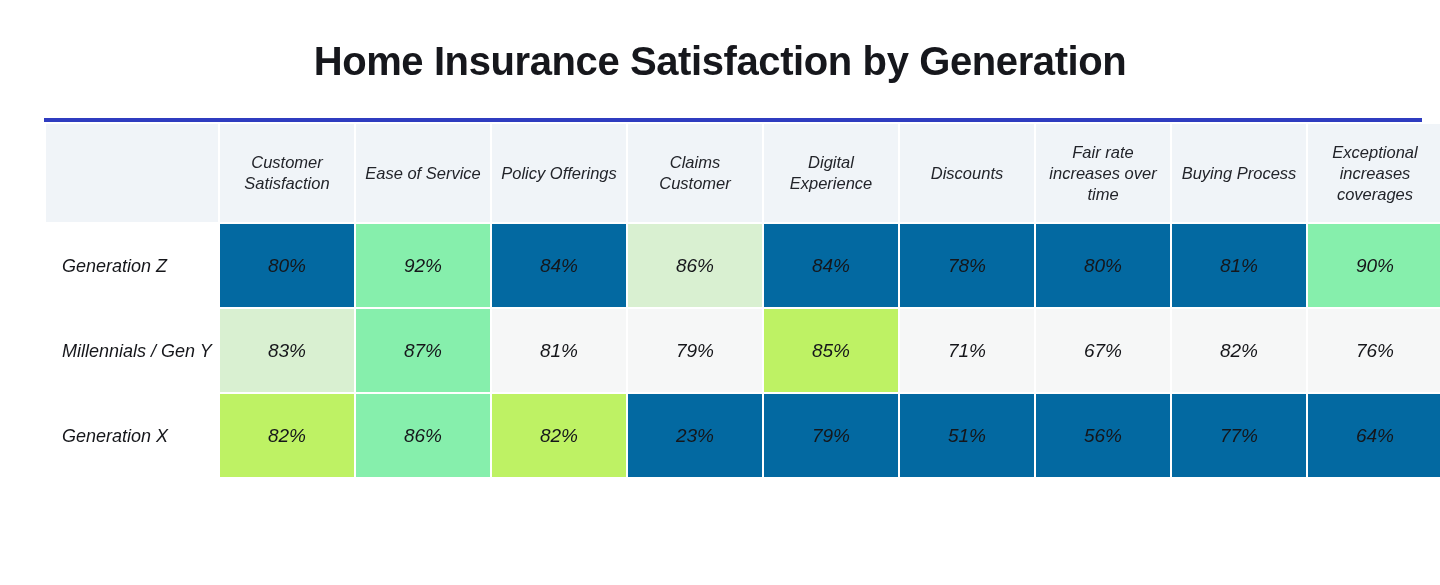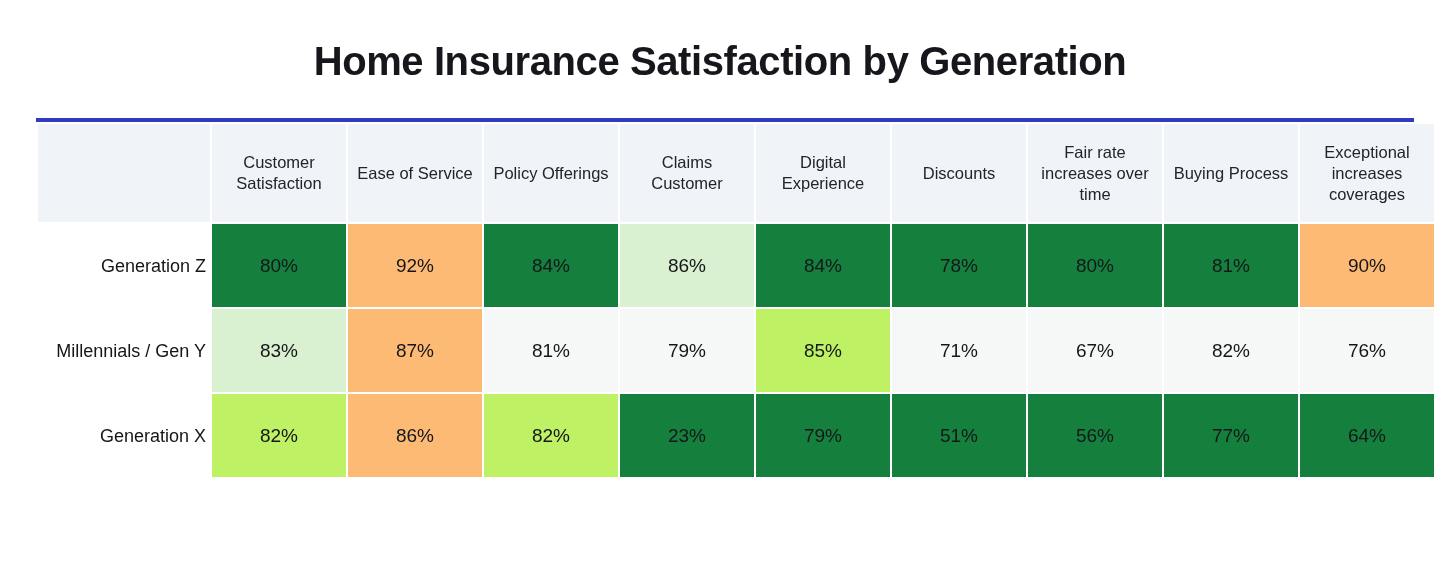--- a/index.html
+++ b/index.html
@@ -33,23 +33,24 @@
     font-size: 40px;
     line-height: 50px;
     font-weight: 700;
     letter-spacing: -0.4px;
     color: #16171c;
   }
 
   
   .table-wrap {
     position: absolute;
-    left: 36px;
+    left: 44px;
     top: 118px;
     width: 1378px;
+    font-style: italic;
   }
   .top-rule {
     height: 4px;
     width: 100%;
     background: #2f3cc0;
   }
 
   table.grid {
     width: 100%;
     border-collapse: separate;
@@ -83,34 +84,34 @@
     height: 83px;
     text-align: center;
     vertical-align: middle;
     font-size: 19px;
     font-weight: 500;
     color: #15161a;
     padding: 0 4px;
     box-sizing: border-box;
   }
   tbody td.rowlabel {
-    text-align: right;
+    text-align: left;
     padding-left: 16px;
     font-size: 18px;
     font-weight: 500;
     background: #ffffff;
     line-height: 26px;
   }
 
   
-  .lv0 { background: #15803d; }
+  .lv0 { background: #0369a1; }
   .lv0b { background: #f6f7f7; }
   .lv1 { background: #d9f0d1; }
   .lv2 { background: #bef264; }
-  .lv3 { background: #fdba74; }
+  .lv3 { background: #86efac; }
 </style>
 </head>
 <body>
 
 <div class="page">
 
   <div class="title">Home Insurance Satisfaction by Generation</div>
 
   <div class="table-wrap">
     <div class="top-rule"></div>

